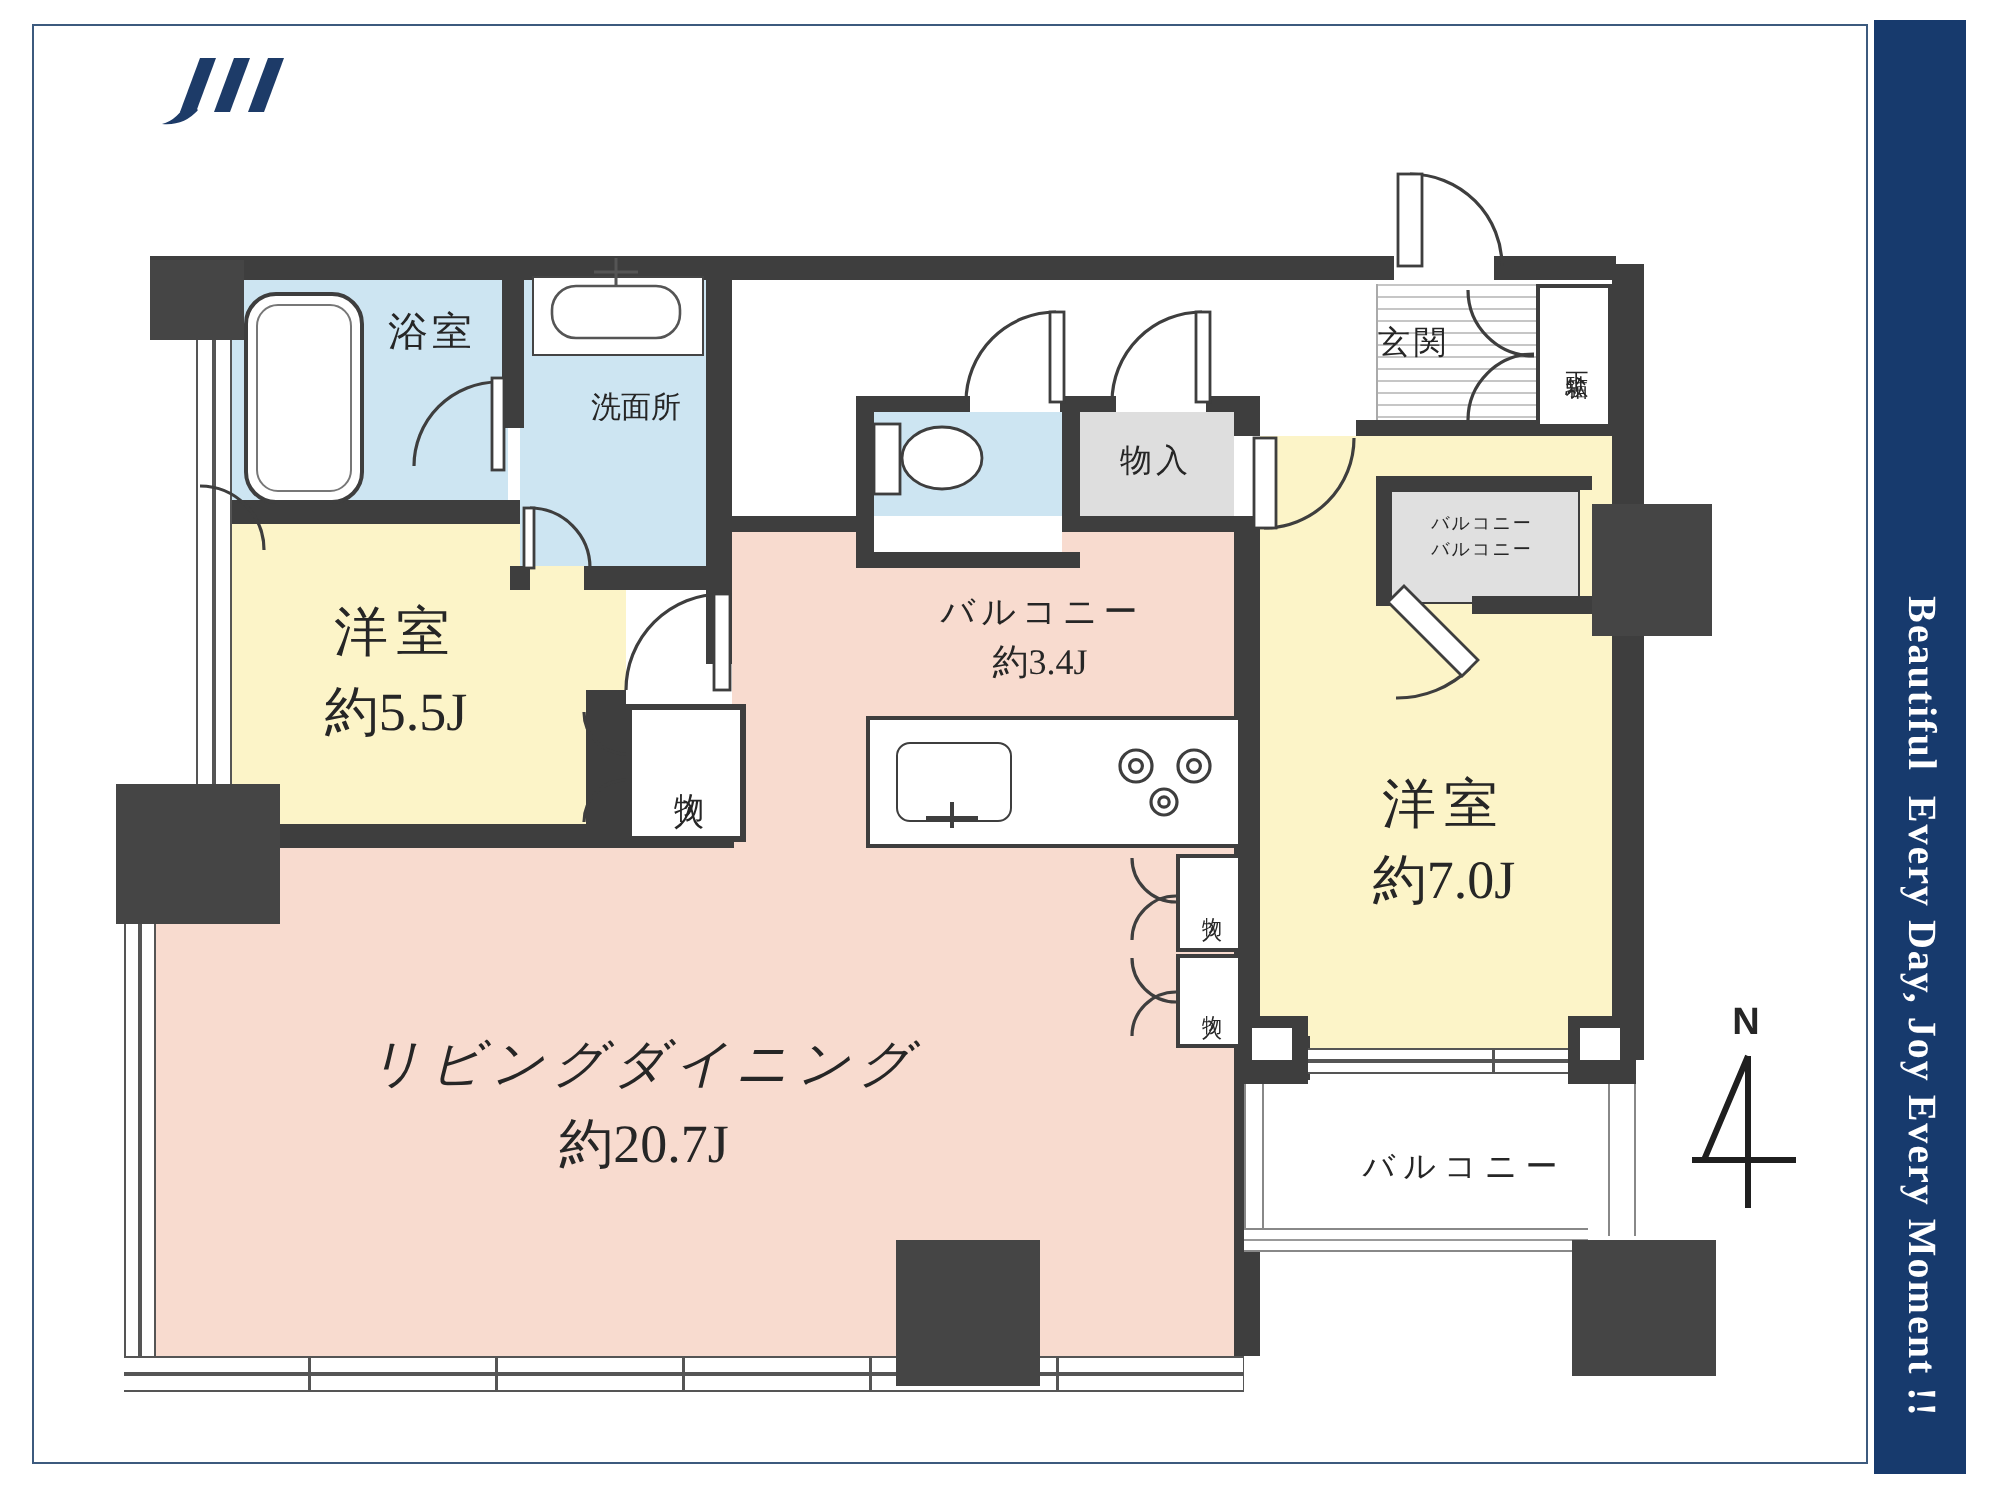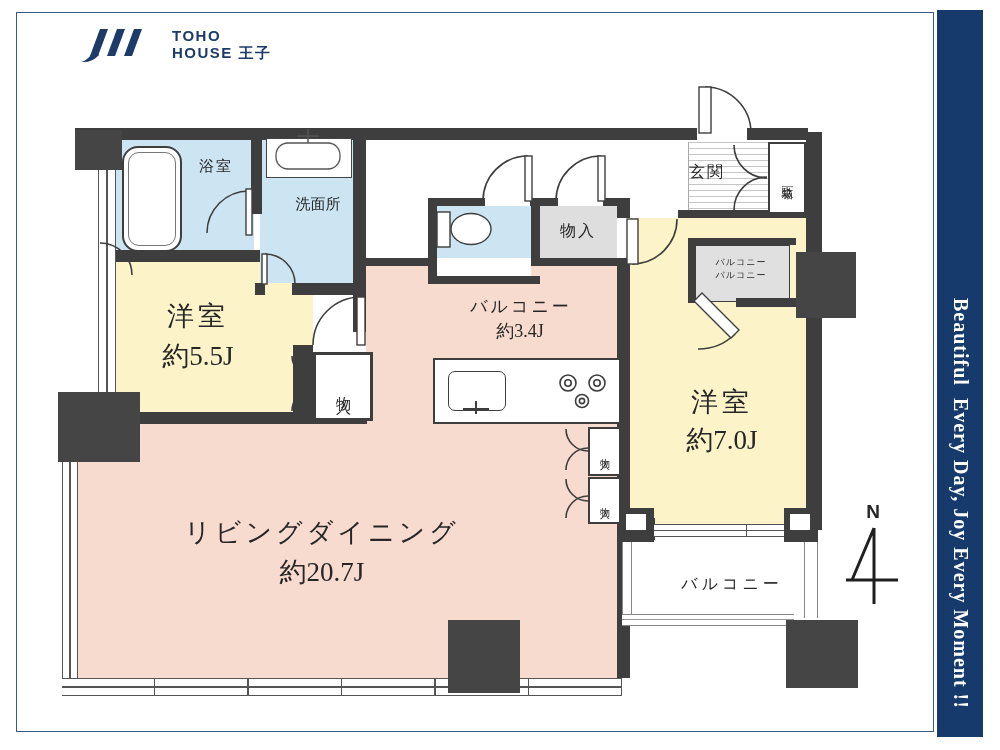--- a/index.html
+++ b/index.html
@@ -60,24 +60,20 @@
 
 <div id="frame"></div>
 
 <div id="logo">
   <svg class="overlay" width="90" height="46" style="left:0;top:0;">
     <path d="M 1 38 Q 9 36 14 26 L 19 31 Q 12 39 1 38 Z" fill="#1d3b68"></path>
     <path d="M 10 32 L 20 5 L 28 5 L 18 32 Z" fill="#1d3b68"></path>
     <path d="M 27 32 L 37 5 L 45 5 L 35 32 Z" fill="#1d3b68"></path>
     <path d="M 44 32 L 54 5 L 62 5 L 52 32 Z" fill="#1d3b68"></path>
   </svg>
-  <div class="txt">
-    <div>TOHO</div>
-    <div>HOUSE 王子</div>
-  </div>
 </div>
 
 <div id="banner">
   <span>Beautiful  Every Day, Joy Every Moment !!</span>
 </div>
 
 <div class="room" style="left:114px;top:140px;width:140px;height:112px;background:#cde5f2;"></div>
 <div class="room" style="left:110px;top:255px;width:203px;height:157px;background:#fcf4c8;"></div>
 <div class="room" style="left:260px;top:140px;width:93px;height:143px;background:#cde5f2;"></div>
 <div class="room" style="left:366px;top:262px;width:251px;height:162px;background:#f8dbcf;"></div>
@@ -196,28 +192,28 @@
     <circle cx="568" cy="383" r="8"></circle>
       <circle cx="568" cy="383" r="3.2"></circle>
     <circle cx="597" cy="383" r="8"></circle>
       <circle cx="597" cy="383" r="3.2"></circle>
     <circle cx="582" cy="401" r="6.5"></circle>
       <circle cx="582" cy="401" r="2.6"></circle>
   </g>
   <path d="M 874 528 V 604 M 874 528 L 852 580 M 846 580 H 898" stroke="#1f1f1f" stroke-width="3" fill="none"></path>
 </svg>
 
-<span class="lbl" style="left:216px;top:166px;font-size:15px;letter-spacing:2px;">浴室</span>
+<span class="lbl" style="left:216px;top:166px;font-size:20px;letter-spacing:2px;">浴室</span>
 <span class="lbl" style="left:318px;top:204px;font-size:15px;">洗面所</span>
 <span class="lbl" style="left:578px;top:231px;font-size:16px;letter-spacing:2px;">物入</span>
 <span class="lbl" style="left:198px;top:316px;font-size:27px;letter-spacing:4px;">洋室</span>
 <span class="lbl" style="left:198px;top:356px;font-size:27px;">約5.5J</span>
 <span class="lbl" style="left:521px;top:306px;font-size:17px;letter-spacing:3px;">バルコニー</span>
 <span class="lbl" style="left:520px;top:331px;font-size:18px;">約3.4J</span>
 <span class="lbl" style="left:707px;top:172px;font-size:16px;letter-spacing:2px;">玄関</span>
 <span class="lbl" style="left:741px;top:262px;font-size:9px;letter-spacing:1px;">バルコニー</span>
 <span class="lbl" style="left:741px;top:275px;font-size:9px;letter-spacing:1px;">バルコニー</span>
 <span class="lbl" style="left:722px;top:402px;font-size:27px;letter-spacing:4px;">洋室</span>
 <span class="lbl" style="left:722px;top:440px;font-size:27px;">約7.0J</span>
-<span class="lbl" style="left:322px;top:532px;font-size:26px;letter-spacing:4px;">リビングダイニング</span>
+<span class="lbl" style="left:322px;top:532px;font-size:26px;letter-spacing:4px;font-style:italic;">リビングダイニング</span>
 <span class="lbl" style="left:322px;top:572px;font-size:27px;">約20.7J</span>
 <span class="lbl" style="left:710px;top:584px;font-size:16px;letter-spacing:4px;margin-left:22px;">バルコニー</span>
 <span class="lbl" style="left:873px;top:512px;font-size:19px;font-weight:bold;font-family:'Liberation Sans',sans-serif;">N</span>
 
 </body></html>

